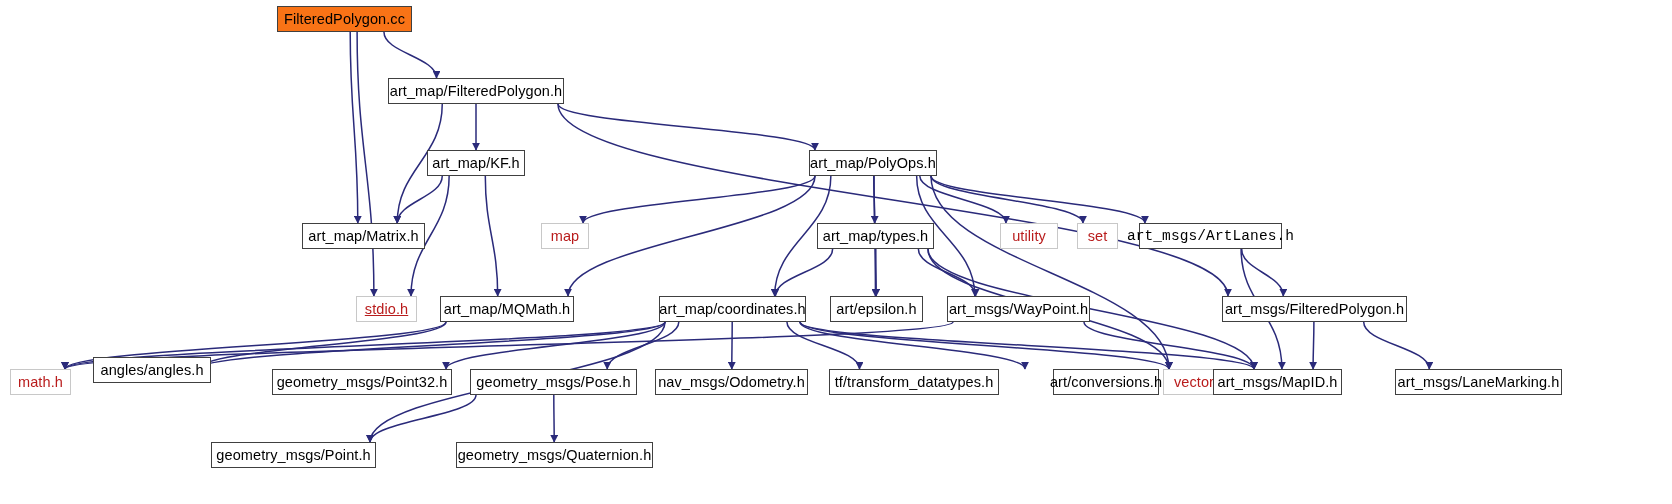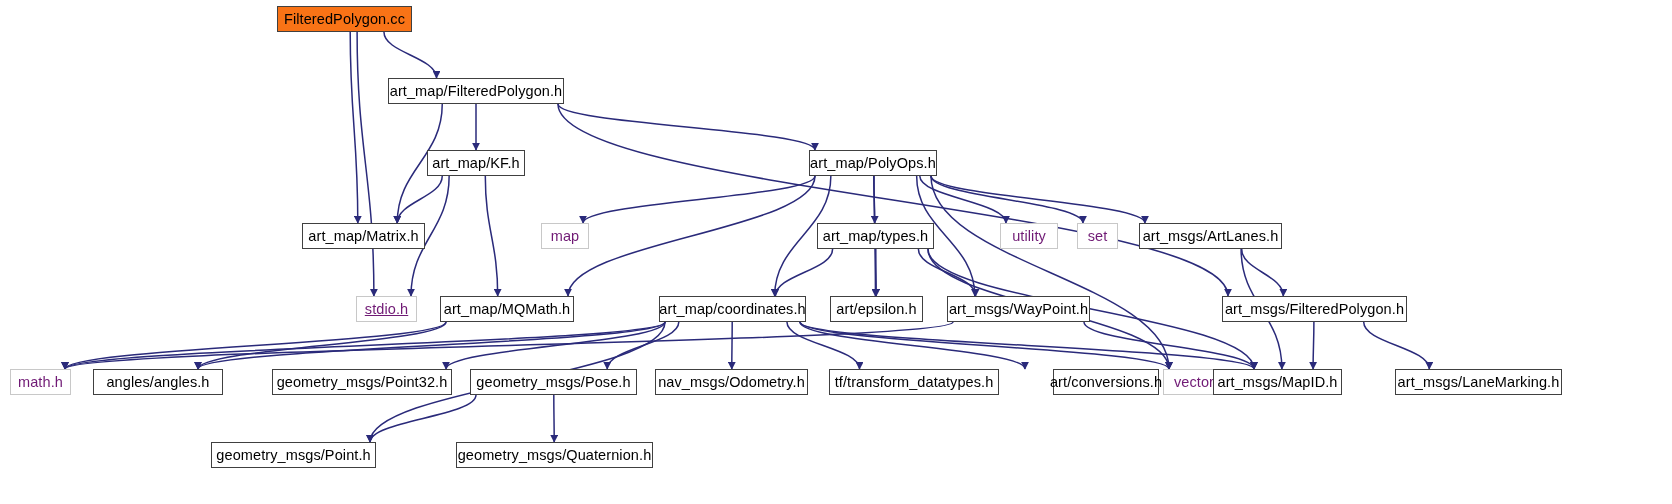--- a/index.html
+++ b/index.html
@@ -43,21 +43,21 @@
     background: #f97316;
     border: 1.5px solid #404040;
   }
   
   .node.solid {
     border: 1.5px solid #404040;
   }
   
   .node.faint {
     border: 1px solid #c8c8c8;
-    color: #701a75;
+    color: #b91c1c;
   }
   .node-label {
     display: block;
     line-height: 1;
   }
 </style>
 </head>
 <body>
 
 <div id="graph-root">
@@ -135,21 +135,21 @@
     </div>
     <div class="node solid" style="left: 817px; top: 223px; width: 117px;">
       <span class="node-label">art_map/types.h</span>
     </div>
     <div class="node faint" style="left: 1000px; top: 223px; width: 58px;">
       <span class="node-label">utility</span>
     </div>
     <div class="node faint" style="left: 1077px; top: 223px; width: 41px;">
       <span class="node-label">set</span>
     </div>
-    <div class="node solid" style="left: 1139px; top: 223px; width: 143px;">
+    <div class="node solid" style="left: 1139px; top: 223px; width: 143px; font-family: Liberation Mono, monospace;">
       <span class="node-label">art_msgs/ArtLanes.h</span>
     </div>
     <div class="node faint" style="left: 356px; top: 296px; width: 61px; text-decoration: underline;">
       <span class="node-label">stdio.h</span>
     </div>
     <div class="node solid" style="left: 440px; top: 296px; width: 134px;">
       <span class="node-label">art_map/MQMath.h</span>
     </div>
     <div class="node solid" style="left: 659px; top: 296px; width: 147px;">
       <span class="node-label">art_map/coordinates.h</span>
@@ -159,21 +159,21 @@
     </div>
     <div class="node solid" style="left: 947px; top: 296px; width: 143px;">
       <span class="node-label">art_msgs/WayPoint.h</span>
     </div>
     <div class="node solid" style="left: 1222px; top: 296px; width: 185px;">
       <span class="node-label">art_msgs/FilteredPolygon.h</span>
     </div>
     <div class="node faint" style="left: 10px; top: 369px; width: 61px;">
       <span class="node-label">math.h</span>
     </div>
-    <div class="node solid" style="left: 93px; top: 369px; width: 130px;">
+    <div class="node solid" style="left: 93px; top: 357px; width: 118px;">
       <span class="node-label">angles/angles.h</span>
     </div>
     <div class="node solid" style="left: 272px; top: 369px; width: 180px;">
       <span class="node-label">geometry_msgs/Point32.h</span>
     </div>
     <div class="node solid" style="left: 470px; top: 369px; width: 167px;">
       <span class="node-label">geometry_msgs/Pose.h</span>
     </div>
     <div class="node solid" style="left: 655px; top: 369px; width: 153px;">
       <span class="node-label">nav_msgs/Odometry.h</span>

